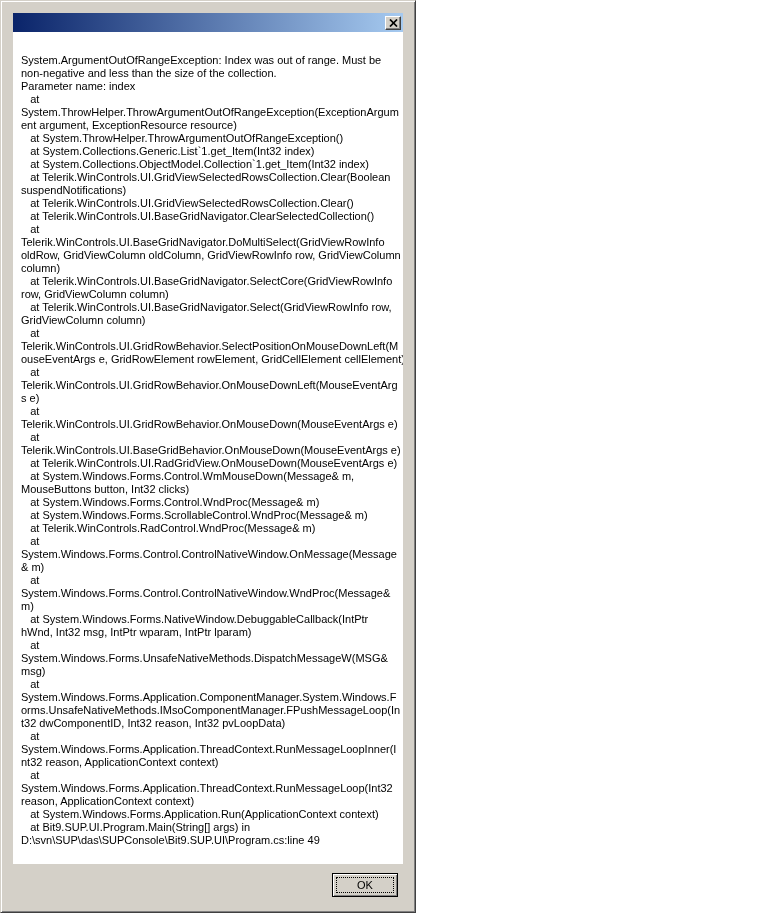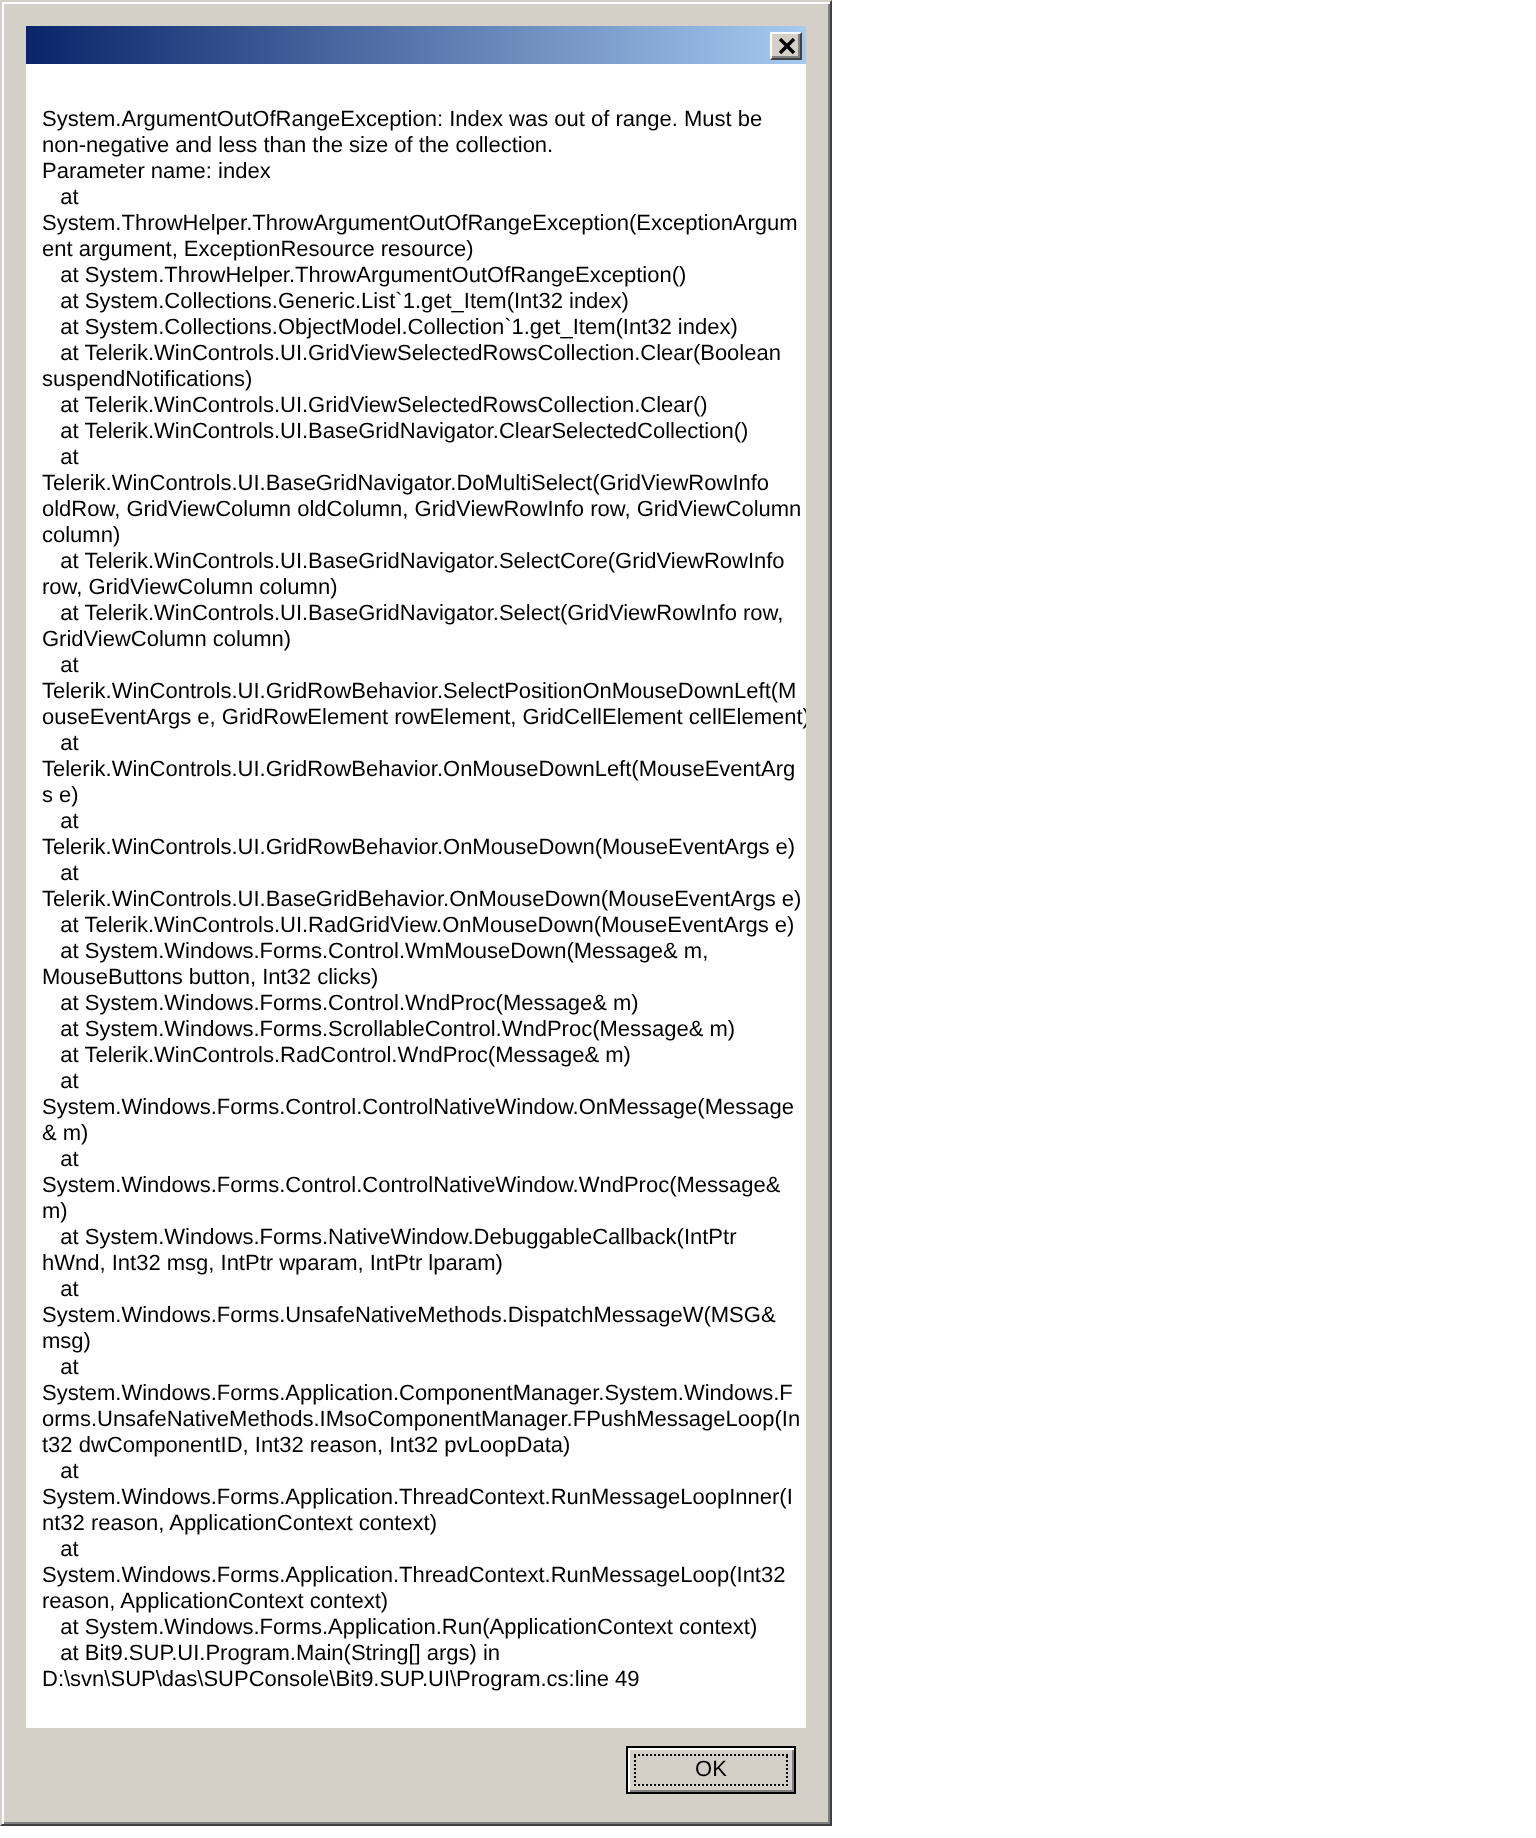--- a/index.html
+++ b/index.html
@@ -49,21 +49,21 @@
     white-space: pre;
   }
   .button-panel {
     flex: 0 0 36px;
     background: #d4d0c8;
     position: relative;
   }
   .ok-btn {
     position: absolute;
     right: 5px; top: 9px;
-    width: 85px; height: 24px;
+    width: 66px; height: 24px;
     background: #d4d0c8;
     border: 1px solid #000000;
     box-shadow: inset 1px 1px 0 #ffffff, inset -1px -1px 0 #808080;
     font-family: "Liberation Sans", sans-serif;
     padding: 0;
     cursor: default;
   }
   .ok-inner {
     position: absolute;
     left: 3px; top: 3px; right: 3px; bottom: 3px;

